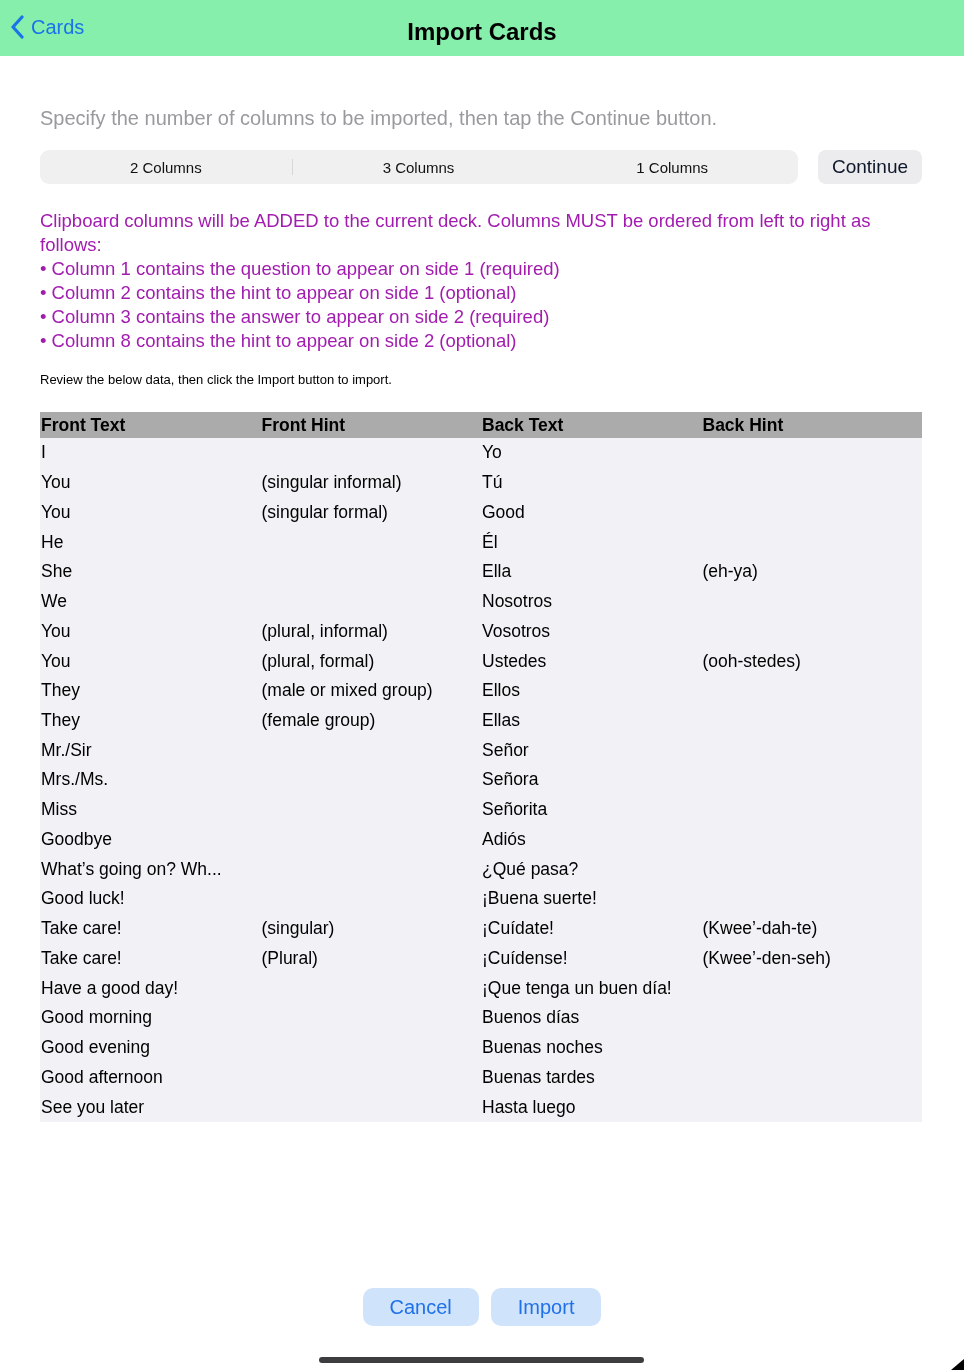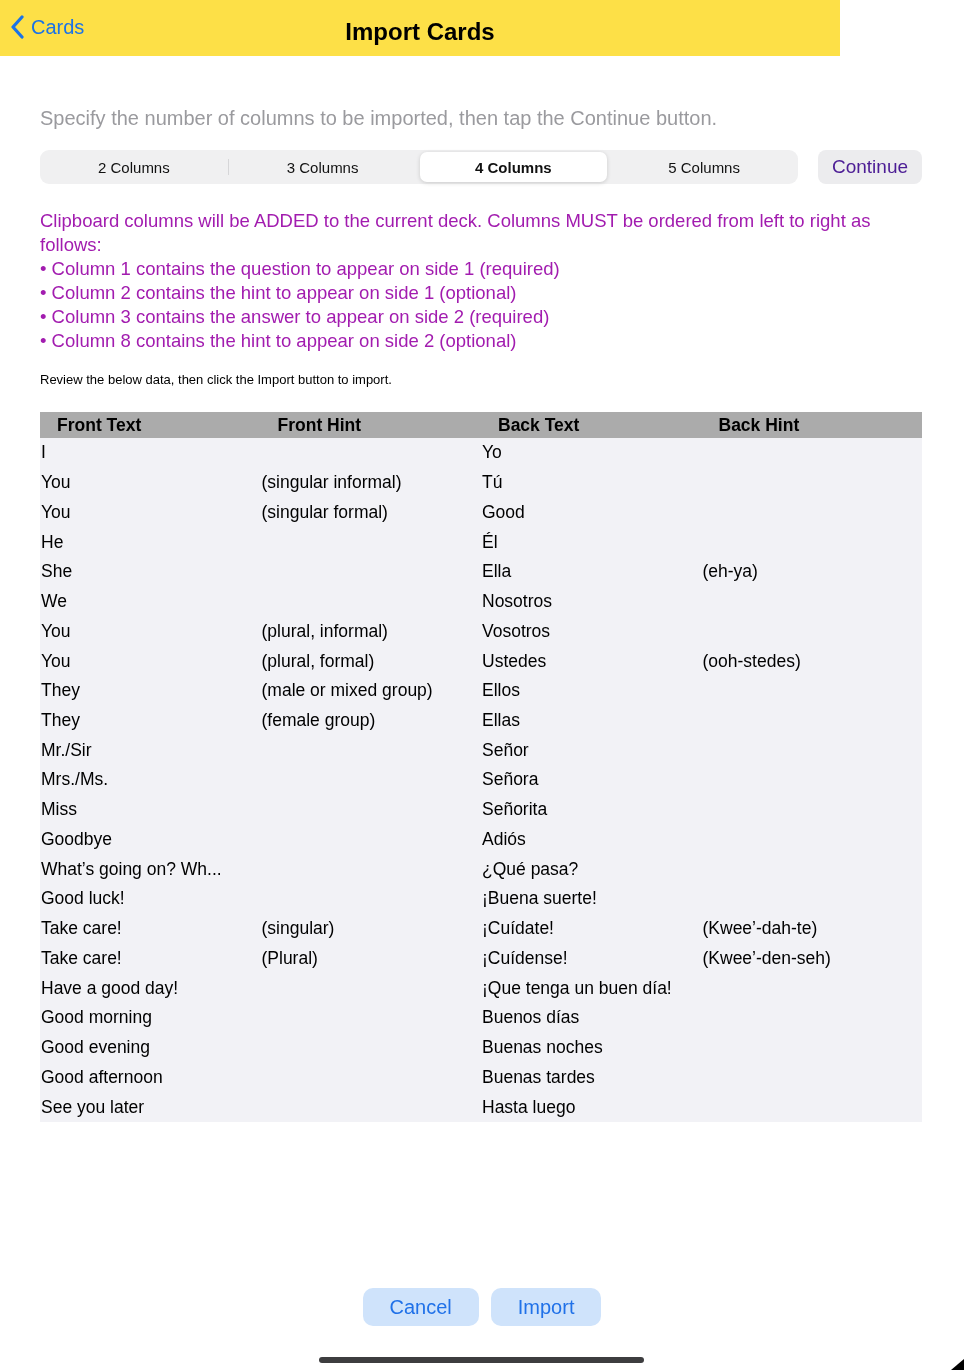--- a/index.html
+++ b/index.html
@@ -6,21 +6,21 @@
   html,body { width:964px; height:1370px; }
   body {
     font-family:"Liberation Sans", sans-serif;
     background:#ffffff;
     position:relative;
     overflow:hidden;
     color:#000;
   }
 
   
-  .navbar { position:absolute; top:0; left:0; width:840px; height:56px; background:#fde047;text-decoration:underline; }
+  .navbar { position:absolute; top:0; left:0; width:964px; height:56px; background:#86efac;text-decoration:underline; }
   .back-button {
     position:absolute; left:10px; top:15px;
     display:flex; align-items:center; gap:7px;
     color:#1a73e8; font-size:20px; cursor:pointer;
   }
   .back-button svg { display:block; }
   .nav-title {
     position:absolute; top:18px; left:0; width:100%;
     text-align:center; font-size:24px; font-weight:700; color:#000;
   }
@@ -48,41 +48,41 @@
   }
   .segment.selected {
     background:#ffffff; margin:2px; border-radius:7px;
     font-weight:700; box-shadow:0 1px 4px rgba(0,0,0,0.16);
   }
   .seg-divider { width:1px; background:#d6d6d8; align-self:center; height:16px; }
   .seg-divider.hidden { background:transparent; }
   .continue-button {
     width:104px; height:34px; background:#ececee; border-radius:8px;
     display:flex; align-items:center; justify-content:center;
-    font-size:19px; color:#4c1d95; cursor:default;
+    font-size:19px; color:#0f172a; cursor:default;
   }
 
   
   .notes {
     position:absolute; top:209px; left:0; width:882px;
     font-size:18.5px; color:#a21caf; line-height:24px;
   }
   .review-line {
     position:absolute; top:372px; left:0; width:882px;
     font-size:13px; color:#000;
   }
 
   
   .import-table { position:absolute; top:412px; left:0; width:882px; }
   .thead {
     height:26px; background:#ababab;
     display:grid; grid-template-columns:repeat(4,1fr);
     align-items:center;
   }
-  .thead .hcell { font-size:17.5px; font-weight:700; color:#000; padding-left:1px;margin-left:16px; }
+  .thead .hcell { font-size:17.5px; font-weight:700; color:#000; padding-left:1px; }
   .tbody { background:#f2f2f6; }
   .trow {
     height:29.74px;
     display:grid; grid-template-columns:repeat(4,1fr);
     align-items:center;
   }
   .tcell {
     font-size:17.5px; color:#000; padding-left:1px;
     white-space:nowrap; overflow:hidden;
   }
@@ -127,23 +127,22 @@
 <div class="content">
 
   <div class="instruction">Specify the number of columns to be imported, then tap the Continue button.</div>
 
   <div class="seg-row">
     <div class="segmented">
       <div class="segment">2 Columns</div>
       <div class="seg-divider"></div>
       <div class="segment">3 Columns</div>
       <div class="seg-divider hidden"></div>
-      <div class="segment selected">4 Columns</div>
       <div class="seg-divider hidden"></div>
-      <div class="segment">5 Columns</div>
+      <div class="segment">1 Columns</div>
     </div>
     <div class="continue-button">Continue</div>
   </div>
 
   <div class="notes">
     <div>Clipboard columns will be ADDED to the current deck. Columns MUST be ordered from left to right as follows:</div>
     <div>• Column 1 contains the question to appear on side 1 (required)</div>
     <div>• Column 2 contains the hint to appear on side 1 (optional)</div>
     <div>• Column 3 contains the answer to appear on side 2 (required)</div>
     <div>• Column 8 contains the hint to appear on side 2 (optional)</div>

